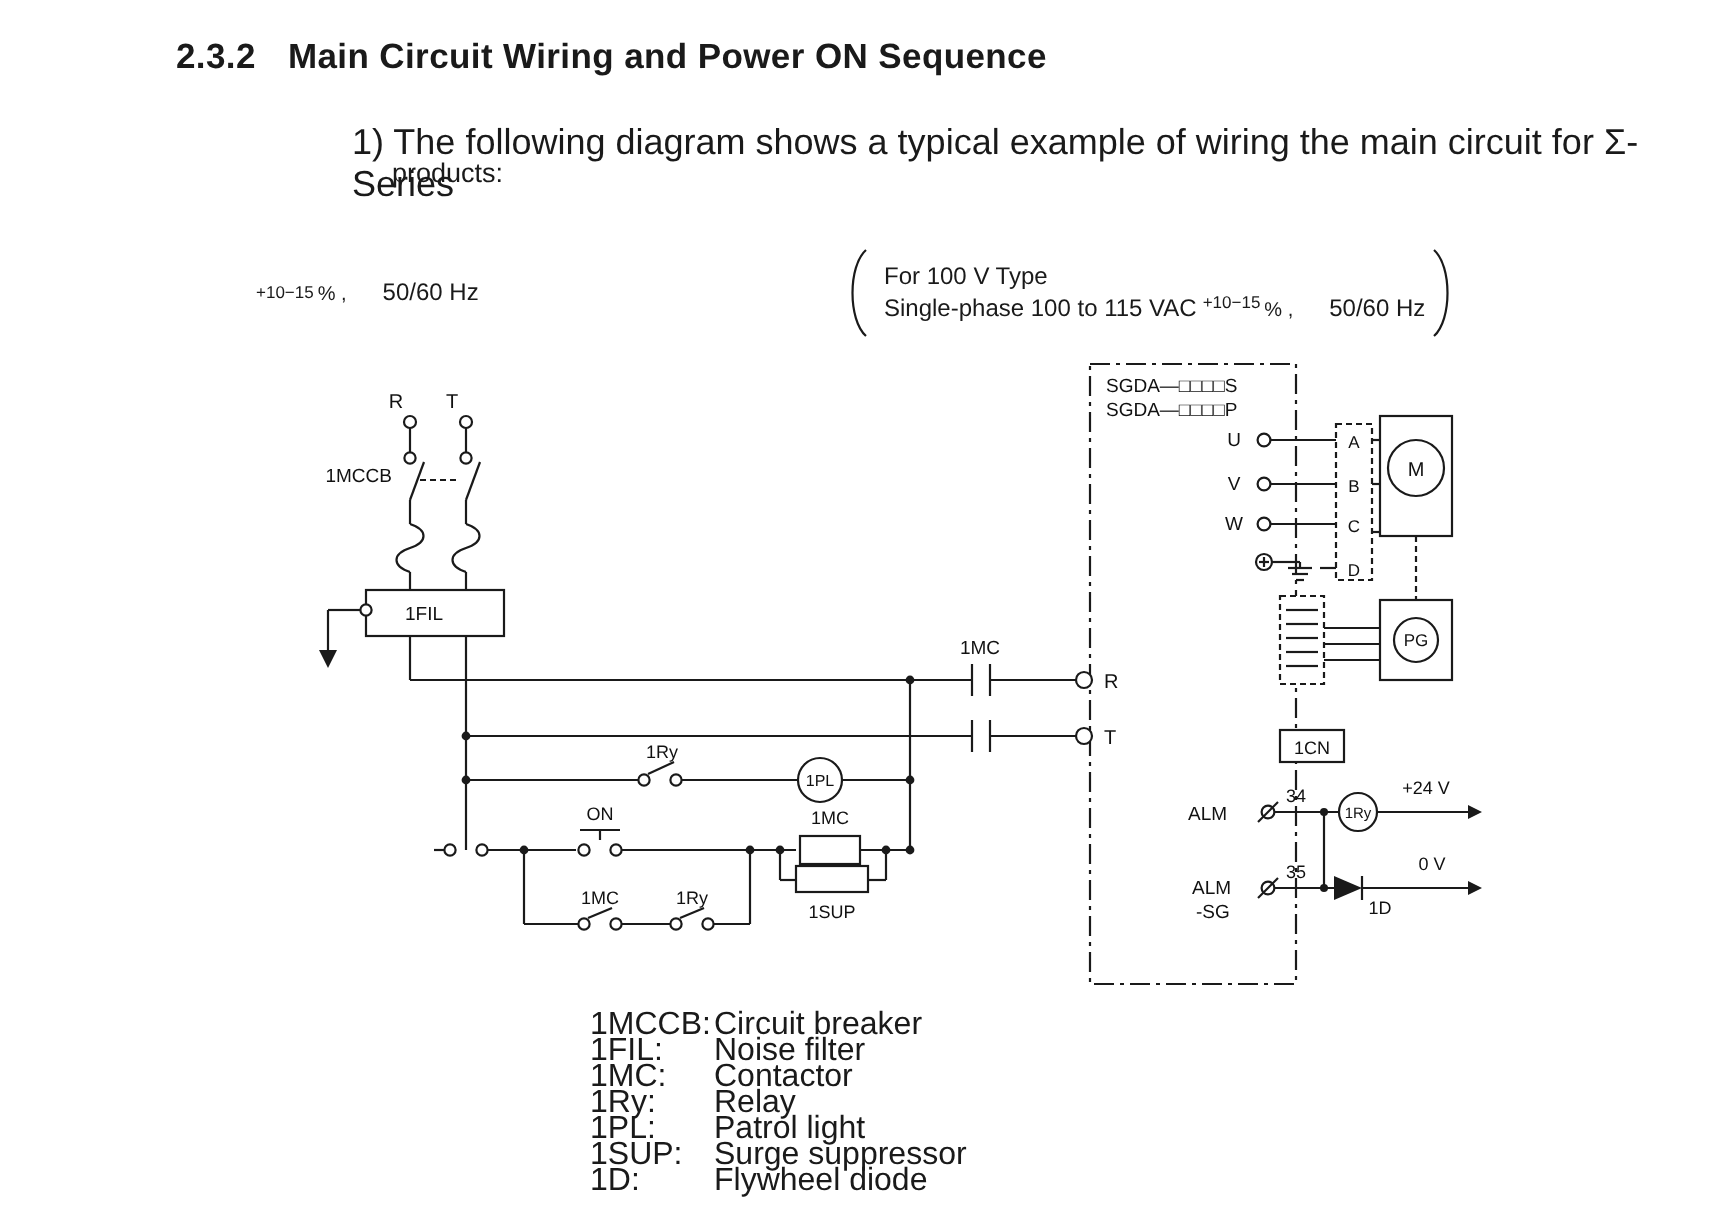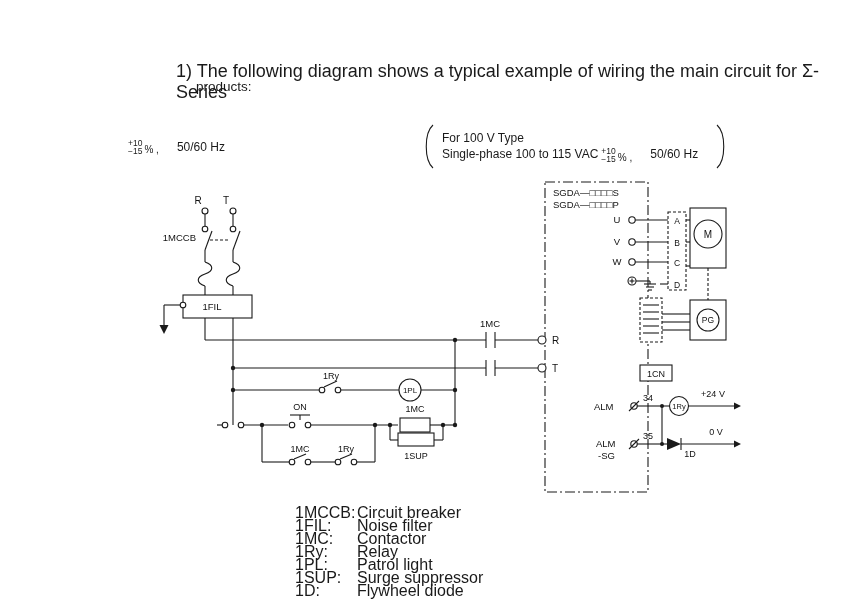--- a/index.html
+++ b/index.html
@@ -10,21 +10,21 @@
   .heading { position:absolute; left:88px; top:18px; font-size:17.5px; font-weight:bold; letter-spacing:.2px; }
   .heading .ttl { margin-left:16px; }
 
   .intro1 { position:absolute; left:176px; top:61px; font-size:18px; }
   .intro2 { position:absolute; left:196px; top:79px; font-size:13.5px;text-align:center; }
 
   .spec { position:absolute; display:flex; align-items:center; font-size:12px; white-space:nowrap; }
   .spec-left { left:125px; top:139px; }
   .spec-right { position:absolute; left:442px; top:131px; font-size:12px; white-space:nowrap; }
   .spec-right .row2 { display:flex; align-items:flex-start; margin-top:2px; }
-  .tol { display:inline-flex; flex-direction:column; font-size:8.5px; line-height:8px; margin-left:3px; text-align:left; }
+  .tol { display:inline-flex; flex-direction:row; font-size:8.5px; line-height:8px; margin-left:3px; text-align:left; }
   .pct { font-size:10px; margin-left:2px; align-self:flex-end; }
   .freq { margin-left:18px; }
 
   .legend { position:absolute; left:295px; top:506px; font-size:16px; line-height:13px; }
   .legend-row { display:flex; }
   .legend-abbr { width:62px; }
 
   svg { position:absolute; left:0; top:0; }
   svg .ln   { stroke:#1a1a1a; stroke-width:1.1; fill:none; }
   svg .dash { stroke-dasharray:3,2; }
@@ -35,20 +35,23 @@
   svg text  { font-family:"Liberation Sans", sans-serif; fill:#111111; }
   .t75{font-size:7.5px;} .t8{font-size:8px;} .t85{font-size:8.5px;}
   .t9{font-size:9px;} .t95{font-size:9.5px;} .t10{font-size:10px;}
   .mid{text-anchor:middle;} .end{text-anchor:end;}
 </style>
 </head>
 <body>
 
 <div class="page">
 
+  <div class="heading">
+    <span>2.3.2</span><span class="ttl">Main Circuit Wiring and Power ON Sequence</span>
+  </div>
 
   <div class="intro1">1) The following diagram shows a typical example of wiring the main circuit for Σ-Series</div>
   <div class="intro2">products:</div>
 
   <div class="spec spec-left">
     <span class="tol">
       <span>+10</span>
       <span>−15</span>
     </span>
     <span class="pct">% ,</span>

